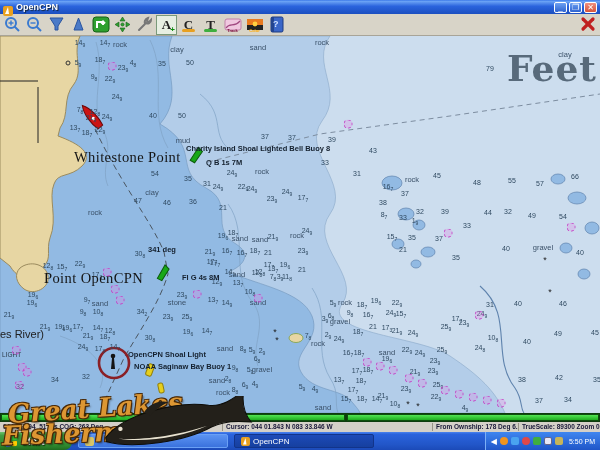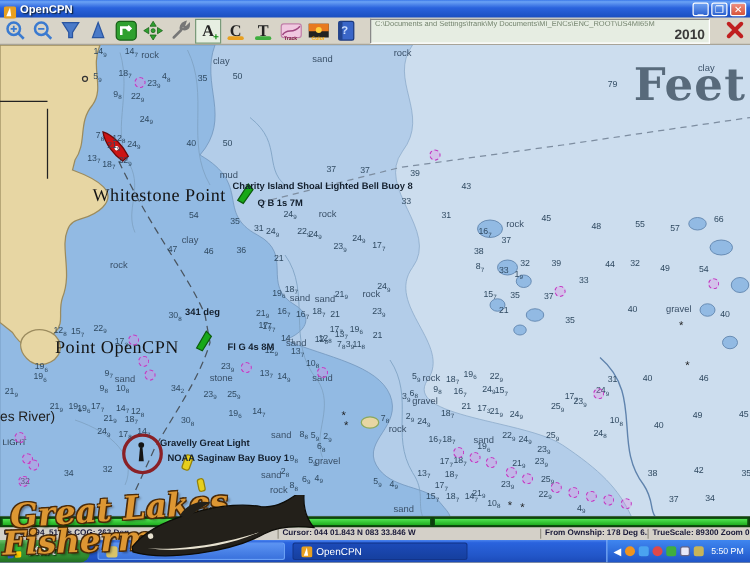--- a/index.html
+++ b/index.html
@@ -189,24 +189,20 @@
       <span class="tinylbl" style="color:#fa0;">Color</span>
     </button>
     <button class="tb">
       <svg width="16" height="17">
           <rect x="2" y="1" width="12" height="15" rx="1.5" fill="#3a66c8" stroke="#1c3a80"></rect>
           <rect x="2" y="1" width="3" height="15" fill="#23448f"></rect>
         </svg>
       <span style="position:absolute;left:6px;top:3px;color:#cfe0ff;font-size:9px;font-weight:bold;">?</span>
     </button>
 
-    <div class="pathpanel">
-      <div class="pathtext">C:\Documents and Settings\frank\My Documents\MI_ENCs\ENC_ROOT\US4MI65M</div>
-      <div class="year">2010</div>
-    </div>
     <button class="exitx">
       <svg width="16" height="16">
           <g stroke="#c01f1f" stroke-width="3.2" stroke-linecap="round">
             <line x1="3" y1="3" x2="13" y2="13"></line>
             <line x1="13" y1="3" x2="3" y2="13"></line>
           </g>
         </svg>
     </button>
   </div>
 
@@ -500,21 +496,21 @@
         <span class="blab" style="left: 223px; top: 356px;">rock</span>
         <span class="blab" style="left: 323px; top: 371px;">sand</span>
         <span class="blab" style="left: 258px; top: 266px;">sand</span>
         <span class="pl pl-lg" style="left: 74px; top: 113px;">Whitestone Point</span>
         <span class="pl pl-lg" style="left: 44px; top: 234px;">Point OpenCPN</span>
         <span class="pl pl-md" style="left: 0px; top: 292px;">es River)</span>
         <span class="pl pl-sm" style="left: 186px; top: 108px;">Charity Island Shoal Lighted Bell Buoy 8</span>
         <span class="pl pl-sm" style="left: 206px; top: 122px;">Q B 1s 7M</span>
         <span class="pl pl-sm" style="left: 182px; top: 237px;">Fl G 4s 8M</span>
         <span class="pl pl-sm" style="left: 148px; top: 209px;">341 deg</span>
-        <span class="pl pl-sm" style="left: 128px; top: 314px;">Gravelly Great Light</span>
+        <span class="pl pl-sm" style="left: 128px; top: 314px;">OpenCPN Shoal Light</span>
         <span class="pl pl-sm" style="left: 134px; top: 326px;">NOAA Saginaw Bay Buoy 1</span>
         <span class="pl pl-xs" style="left: 2px; top: 315px;">LIGHT</span>
         <span class="fh" style="left: 112px; top: 30px;"></span>
         <span class="fh" style="left: 348px; top: 88px;"></span>
         <span class="fh" style="left: 448px; top: 197px;"></span>
         <span class="fh" style="left: 571px; top: 191px;"></span>
         <span class="fh" style="left: 197px; top: 258px;"></span>
         <span class="fh" style="left: 107px; top: 236px;"></span>
         <span class="fh" style="left: 115px; top: 253px;"></span>
         <span class="fh" style="left: 120px; top: 264px;"></span>

